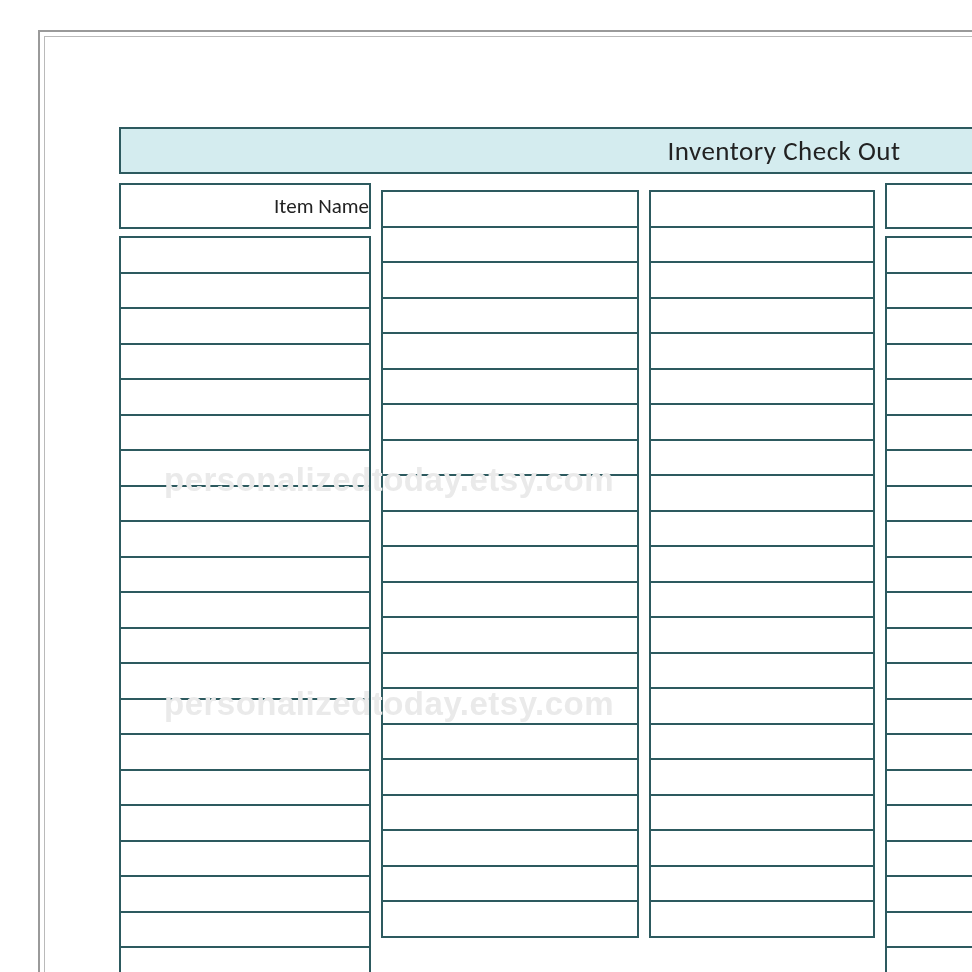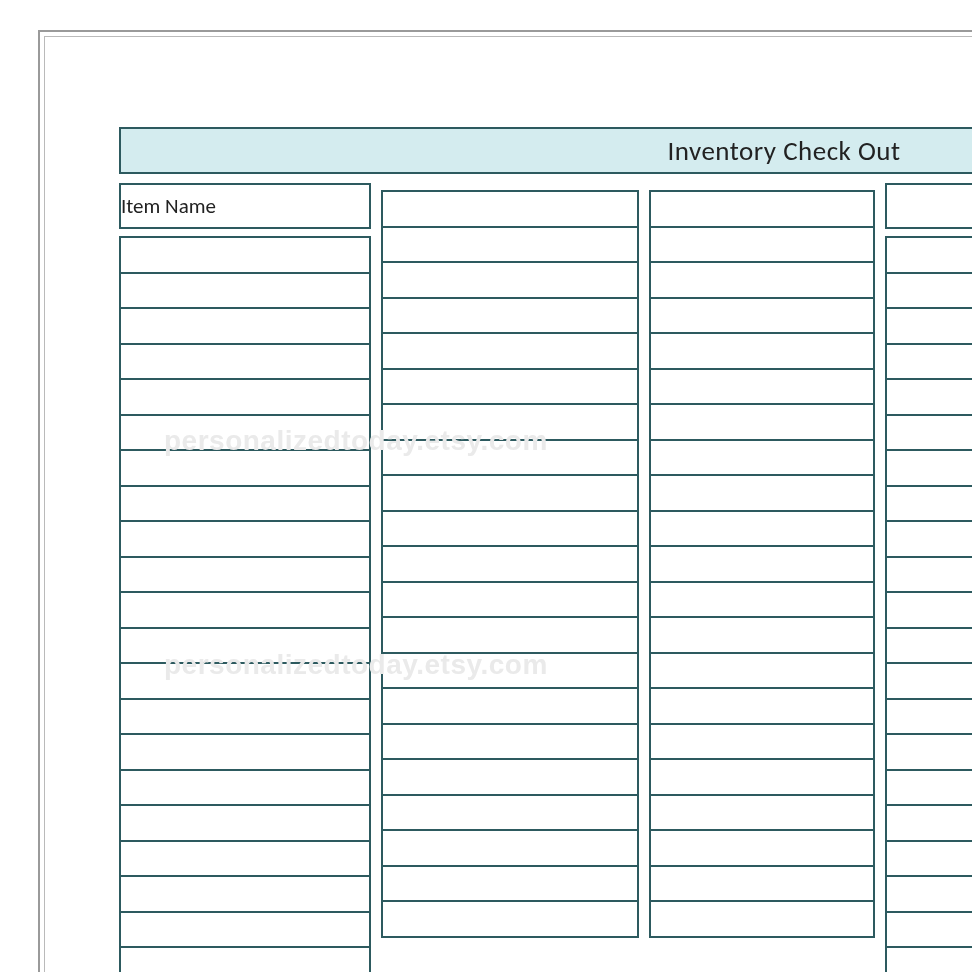--- a/index.html
+++ b/index.html
@@ -56,47 +56,48 @@
   }
   .col-1 { width: 252px; }
   .col-2 { width: 258px; }
   .col-3 { width: 226px; }
   .col-4 { width: 228px; }
   .col-header {
     height: 46px;
     border: 2px solid #2d5a5f;
     display: flex;
     align-items: center;
-    justify-content: flex-start;
+    justify-content: flex-end;
     font-size: 21px;
     color: #222;
     background: #ffffff;
     white-space: nowrap;
   }
   .col-body {
     margin-top: 7px;
     border: 2px solid #2d5a5f;
     border-bottom: none;
     display: flex;
     flex-direction: column;
   }
   .row-cell {
     height: 35.5px;
     border-bottom: 2px solid #2d5a5f;
     background: #ffffff;
   }
   .watermark {
     position: absolute;
-    font-size: 28px;
+    font-size: 33px;
     font-weight: 700;
     color: #eaeaea;
     letter-spacing: 0.5px;
     pointer-events: none;
     white-space: nowrap;
     font-family: Arial, sans-serif;
+    margin-top: 36px;
   }
   .wm1 { top: 388px; left: 119px; }
   .wm2 { top: 612px; left: 119px; }
 </style>
 </head>
 <body>
 
 <div class="outer-frame">
   <div class="inner-frame">
 

